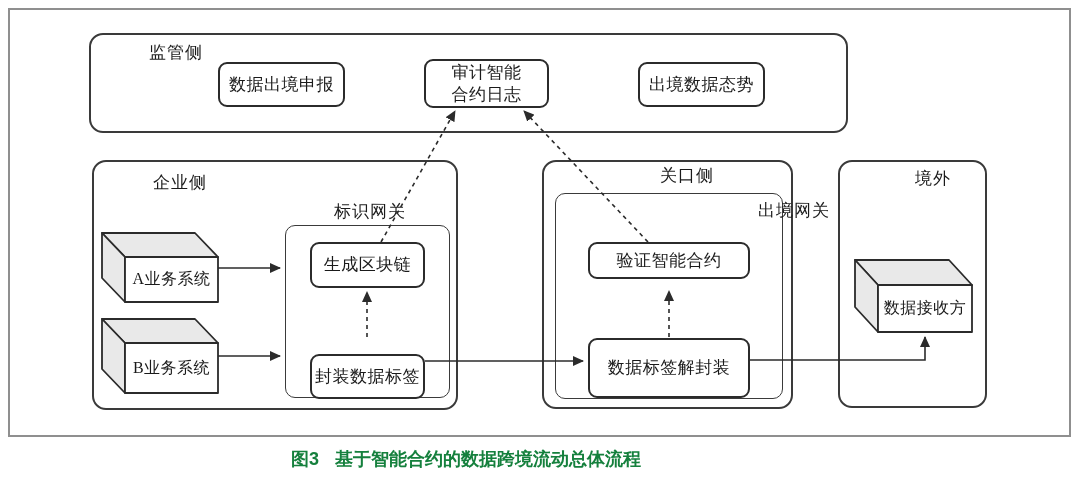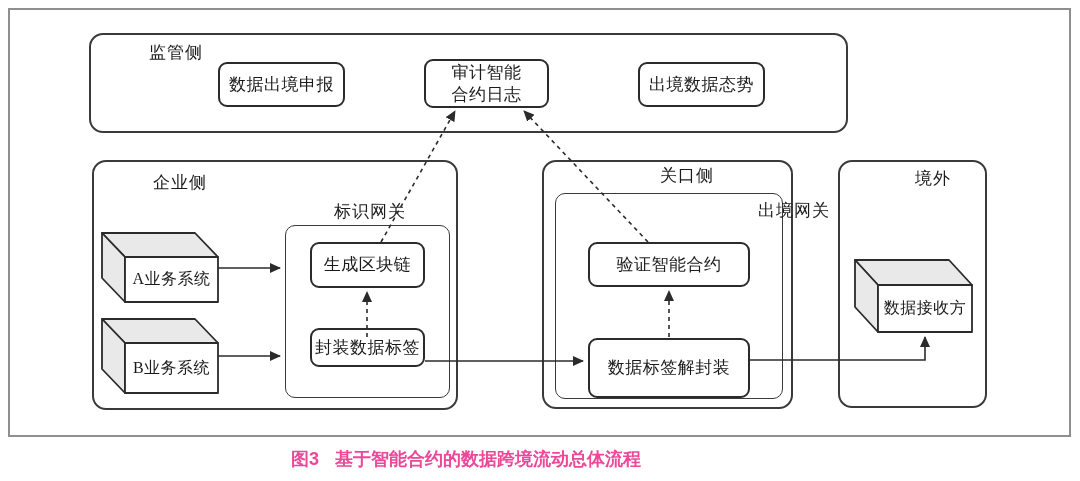--- a/index.html
+++ b/index.html
@@ -77,21 +77,21 @@
     letter-spacing: 0.5px;
   }
   .caption {
     position: absolute;
     left: 0; top: 447px;
     width: 932px;
     text-align: center;
     font-family: "Liberation Sans", "DejaVu Sans", sans-serif;
     font-weight: bold;
     font-size: 18px;
-    color: #ec4899;
+    color: #15803d;
     z-index: 2;
   }
   .caption .figno { margin-right: 16px; }
 </style>
 </head>
 <body>
 
 <div class="stage">
 
   <div class="frame"></div>
@@ -114,31 +114,31 @@
 
   <div class="group" style="left:92px; top:160px; width:366px; height:250px;"></div>
   <span class="lbl" style="left:106px; top:171px;">企业侧</span>
 
   <span class="lbl" style="left:287px; top:200px;text-align:center;">标识网关</span>
   <div class="gatebox" style="left:285px; top:225px; width:165px; height:173px;"></div>
 
   <div class="node" style="left:310px; top:242px; width:115px; height:46px;">
     <span>生成区块链</span>
   </div>
-  <div class="node" style="left:310px; top:328px; width:115px; height:39px;">
+  <div class="node" style="left:310px; top:354px; width:115px; height:45px;">
     <span>封装数据标签</span>
   </div>
 
   <div class="group" style="left:542px; top:160px; width:251px; height:249px;"></div>
   <span class="lbl" style="left:613px; top:164px;">关口侧</span>
 
   <div class="gatebox" style="left:555px; top:193px; width:228px; height:206px;"></div>
   <span class="lbl centered" style="left:555px; top:199px; width:228px;">出境网关</span>
 
-  <div class="node" style="left:588px; top:242px; width:162px; height:45px;">
+  <div class="node" style="left:588px; top:242px; width:162px; height:37px;">
     <span>验证智能合约</span>
   </div>
   <div class="node" style="left:588px; top:338px; width:162px; height:60px;">
     <span>数据标签解封装</span>
   </div>
 
   <div class="group" style="left:838px; top:160px; width:149px; height:248px;"></div>
   <span class="lbl" style="left:868px; top:167px;">境外</span>
 
   <svg class="wires" width="1080" height="481" viewBox="0 0 1080 481">

